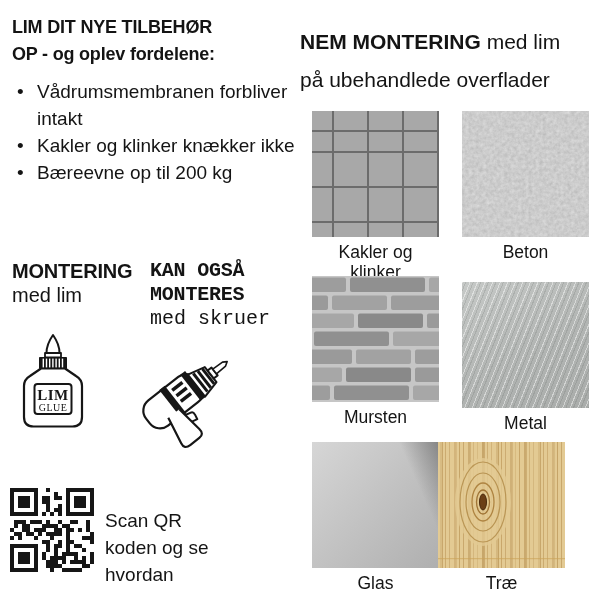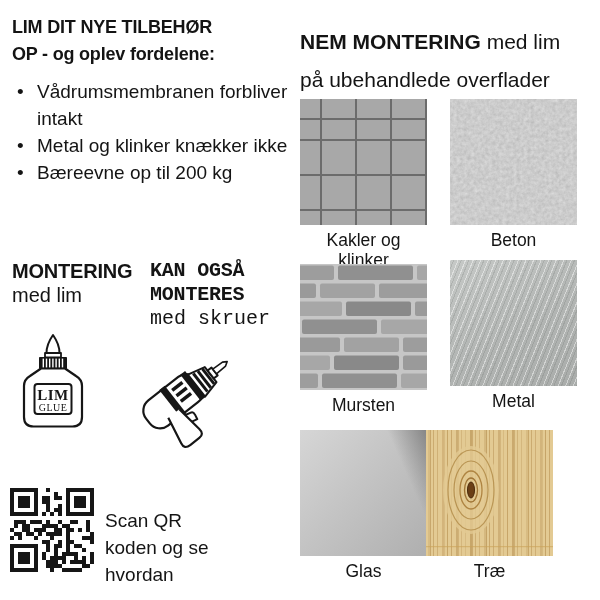--- a/index.html
+++ b/index.html
@@ -31,26 +31,26 @@
   #drill-svg{left:143px;top:337px;}
 
   
   #qr-svg{position:absolute;left:10px;top:488px;}
   .qr-caption{position:absolute;left:105px;top:507px;font-size:19px;line-height:27px;}
 
   
   .right-headline{position:absolute;left:300px;top:17px;font-size:21px;line-height:26px;}
   .right-headline .line{white-space:nowrap;margin-top:12px;}
 
-  .cell{position:absolute;width:127px;margin:0;}
+  .cell{position:absolute;width:127px;margin:12px;}
   .swatch{width:127px;height:126px;position:relative;overflow:hidden;}
   .cap{width:127px;text-align:center;font-size:17.5px;line-height:20px;margin-top:5px;color:#141414;}
 
   .c-tiles{left:300px;top:99px;}   .c-concrete{left:450px;top:99px;}
-  .c-bricks{left:300px;top:264px;} .c-metal{left:450px;top:260px;}
+  .c-bricks{left:300px;top:264px;} .c-metal{left:450px;top:270px;}
   .c-glass{left:300px;top:430px;}  .c-wood{left:426px;top:430px;}
 
   
   .tex-tiles{
     background-color:#a8a8a8;
     background-image:
       repeating-linear-gradient(90deg,#6c6c6c 0 2px,rgba(0,0,0,0) 2px 35px),
       repeating-linear-gradient(0deg,#6c6c6c 0 2px,rgba(0,0,0,0) 2px 35px);
     background-position:20px 0,0 21px;
   }
@@ -77,21 +77,21 @@
 
   <h1 class="intro-title" style="margin:0;font-size:18px;">
     <div class="line"><span class="b">LIM DIT NYE TILBEHØR</span></div>
     <div class="line">
       <span class="b">OP - </span><span>og oplev fordelene:</span>
     </div>
   </h1>
 
   <ul class="benefits">
     <li>Vådrumsmembranen forbliver intakt</li>
-    <li>Metal og klinker knækker ikke</li>
+    <li>Kakler og klinker knækker ikke</li>
     <li>Bæreevne op til 200 kg</li>
   </ul>
 
   <div class="method method-glue">
     <div class="m-title">
       <div>MONTERING</div>
     </div>
     <div class="m-sub">med lim</div>
   </div>
 

